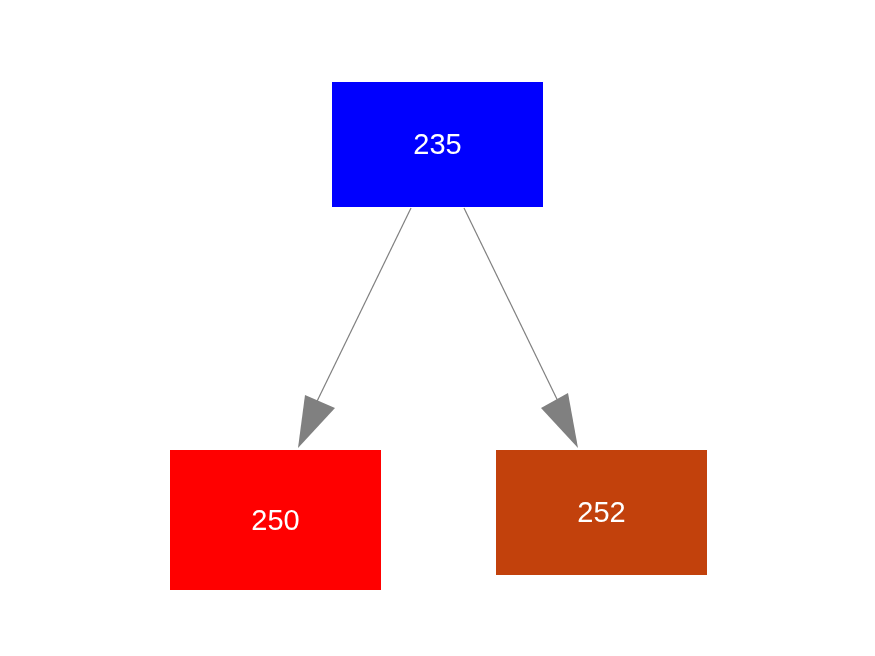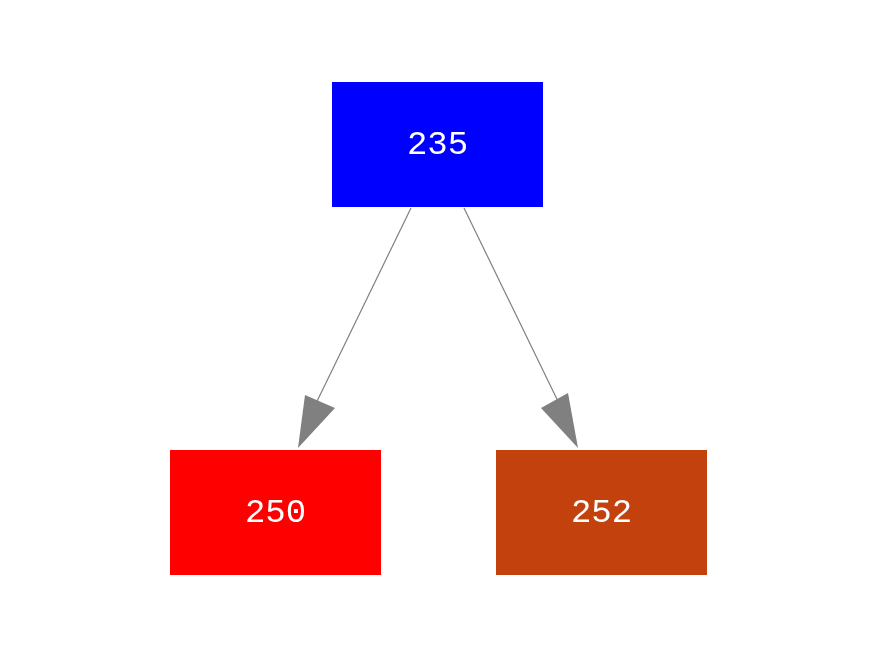--- a/index.html
+++ b/index.html
@@ -30,22 +30,22 @@
   }
   .node {
     position: absolute;
     box-sizing: border-box;
     display: flex;
     align-items: center;
     justify-content: center;
   }
   .node-label {
     color: #ffffff;
-    font-family: Liberation Mono, monospace;
-    font-size: 34px;
+    font-family: Liberation Sans, sans-serif;
+    font-size: 29px;
     font-weight: normal;
     line-height: 1;
     letter-spacing: 0px;
     user-select: none;
     white-space: nowrap;
   }
 </style>
 </head>
 <body style="background: rgb(255, 255, 255);">
 
@@ -62,21 +62,21 @@
       <line x1="464" y1="208" x2="570" y2="426" stroke="#808080" stroke-width="1.2" fill="none"></line>
       <polygon points="578,448 541,408 568,393" fill="#808080" stroke="none"></polygon>
     </g>
 
   </svg>
 
   <div class="node" id="node-0" style="left: 332px; top: 82px; width: 211px; height: 125px; background: rgb(0, 0, 255);">
     <span class="node-label">235</span>
   </div>
 
-  <div class="node" id="node-1" style="left: 170px; top: 450px; width: 211px; height: 125px; background: rgb(255, 0, 0);">
+  <div class="node" id="node-1" style="left: 170px; top: 450px; width: 211px; height: 140px; background: rgb(255, 0, 0);">
     <span class="node-label">250</span>
   </div>
 
   <div class="node" id="node-2" style="left: 496px; top: 450px; width: 211px; height: 125px; background: #c2410c;">
     <span class="node-label">252</span>
   </div>
 
 </div>
 
 </body></html>

